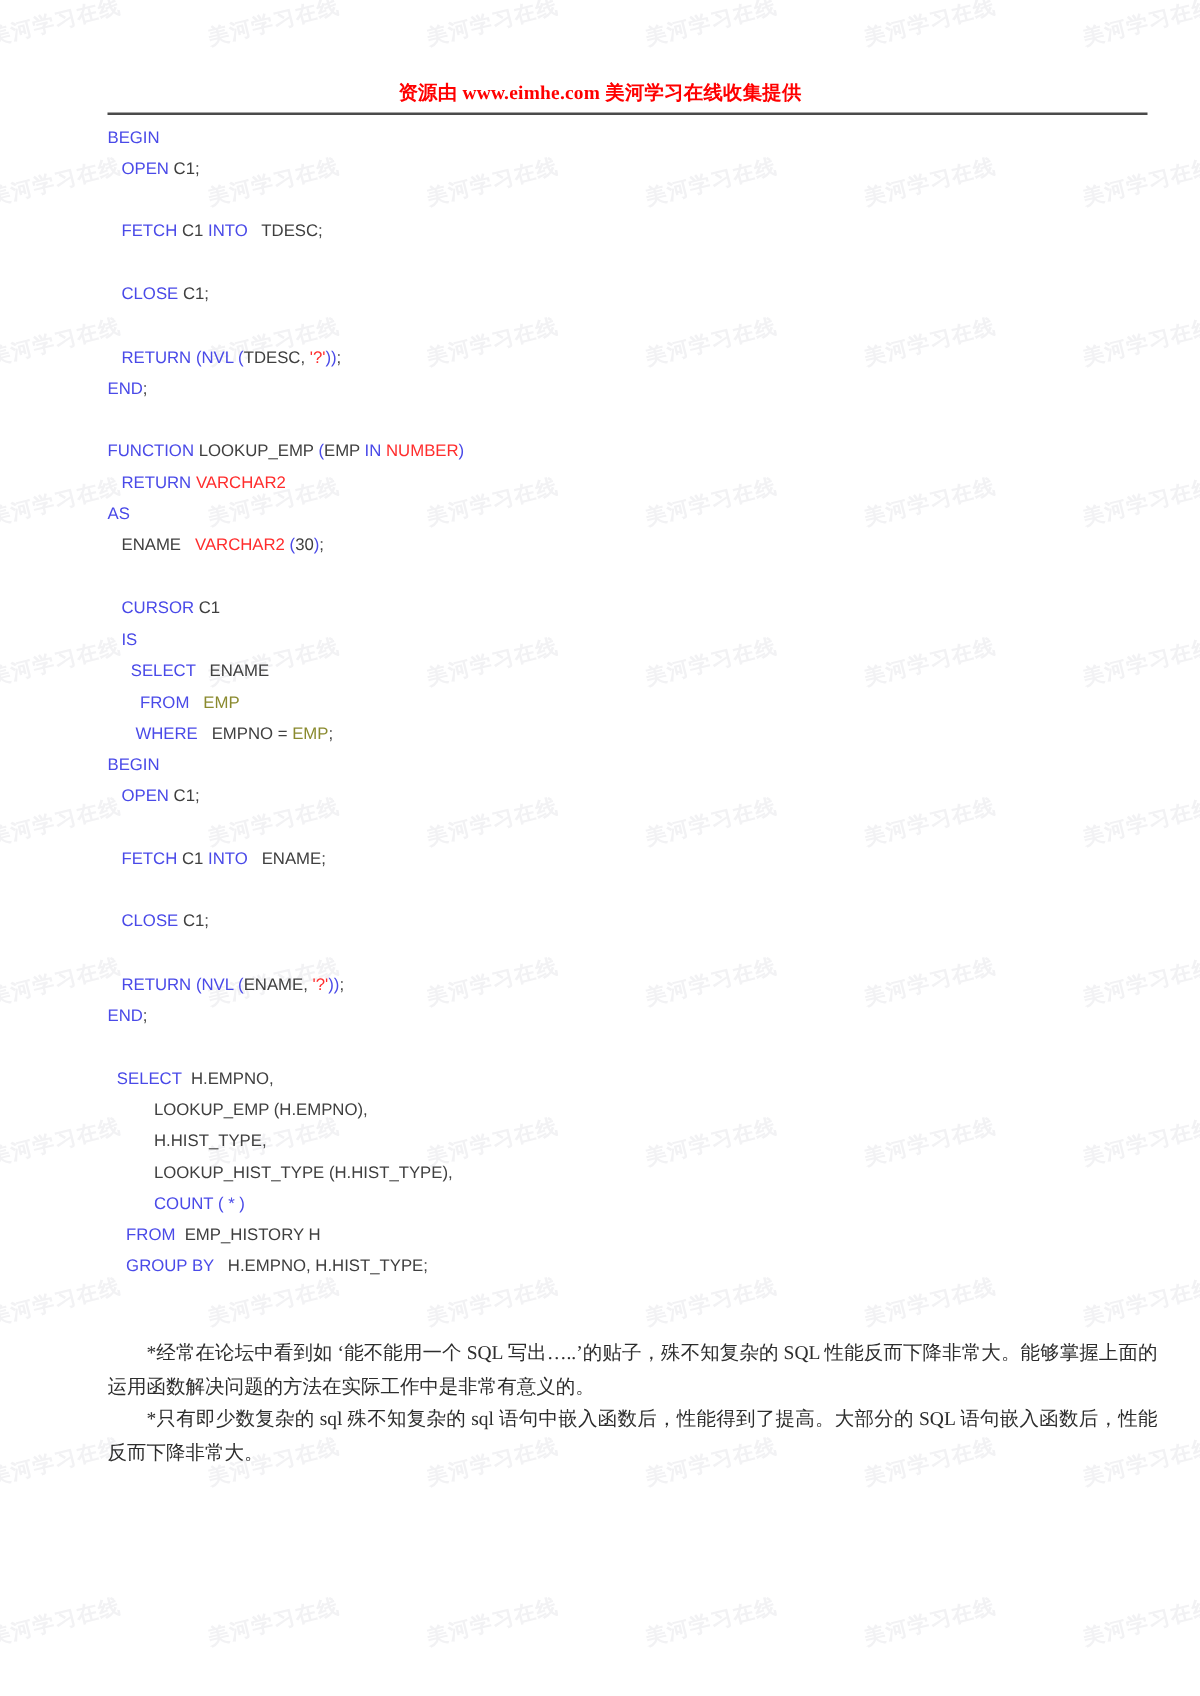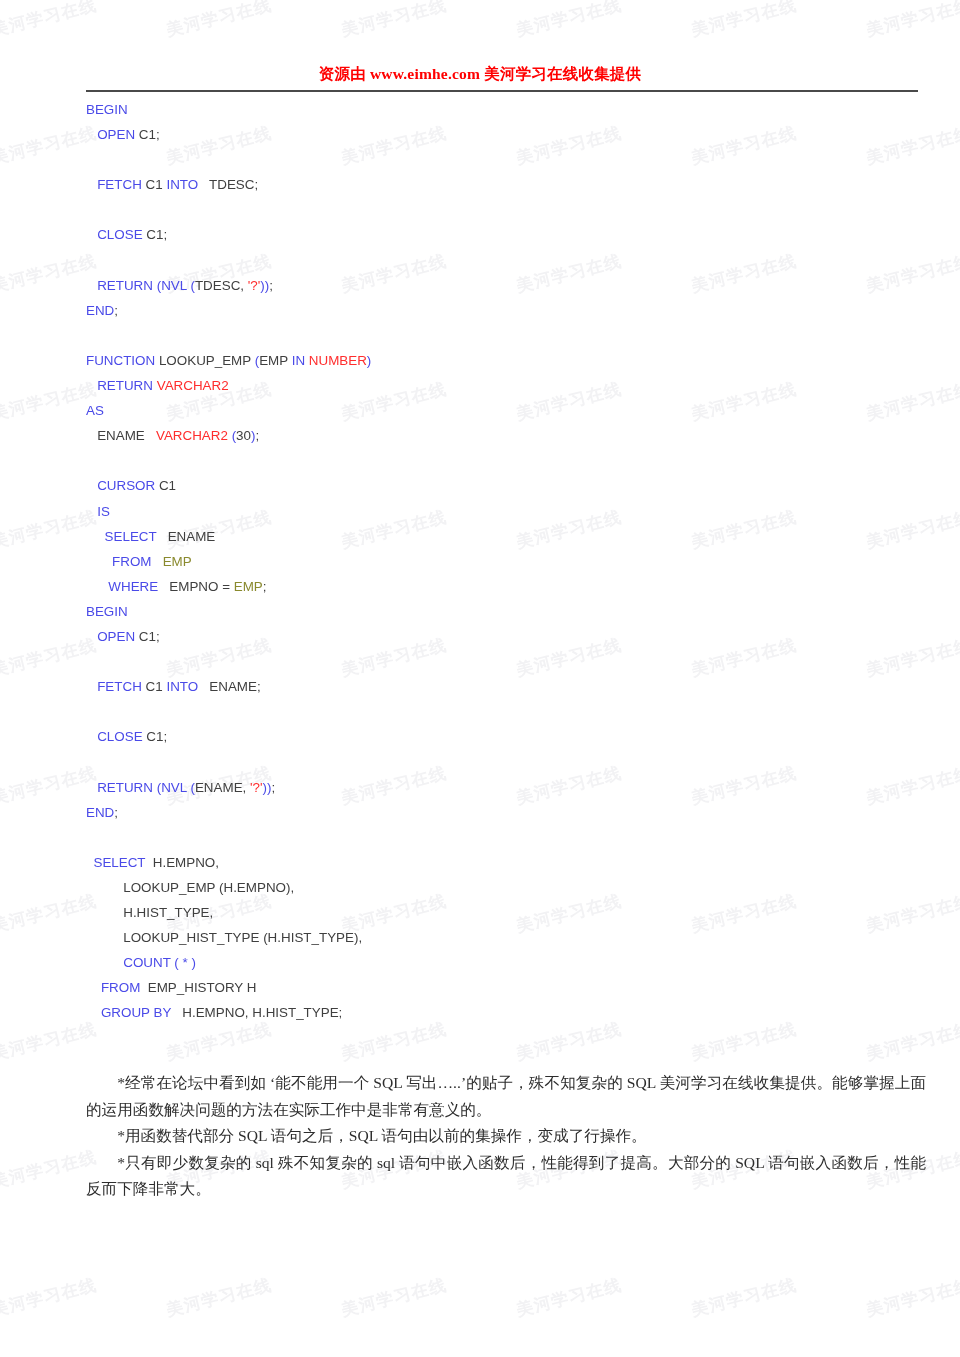--- a/index.html
+++ b/index.html
@@ -178,18 +178,17 @@
 <div class="page">
 
   <div class="header">
     <span class="header-text">资源由 www.eimhe.com 美河学习在线收集提供</span>
   </div>
   <div class="header-rule"></div>
 
   <div class="code" id="code-block"><span class="ln"><span class="kw">BEGIN</span></span><span class="ln"><span class="">   </span><span class="kw">OPEN</span><span class=""> </span><span class="id">C1</span><span class="id">;</span></span><span class="ln">&nbsp;</span><span class="ln"><span class="">   </span><span class="kw">FETCH</span><span class=""> </span><span class="id">C1</span><span class=""> </span><span class="kw">INTO</span><span class="">   </span><span class="id">TDESC</span><span class="id">;</span></span><span class="ln">&nbsp;</span><span class="ln"><span class="">   </span><span class="kw">CLOSE</span><span class=""> </span><span class="id">C1</span><span class="id">;</span></span><span class="ln">&nbsp;</span><span class="ln"><span class="">   </span><span class="kw">RETURN</span><span class=""> </span><span class="kw">(</span><span class="kw">NVL</span><span class=""> </span><span class="kw">(</span><span class="id">TDESC</span><span class="id">,</span><span class=""> </span><span class="typ">'?'</span><span class="kw">)</span><span class="kw">)</span><span class="id">;</span></span><span class="ln"><span class="kw">END</span><span class="id">;</span></span><span class="ln">&nbsp;</span><span class="ln"><span class="kw">FUNCTION</span><span class=""> </span><span class="id">LOOKUP_EMP</span><span class=""> </span><span class="kw">(</span><span class="id">EMP</span><span class=""> </span><span class="kw">IN</span><span class=""> </span><span class="typ">NUMBER</span><span class="kw">)</span></span><span class="ln"><span class="">   </span><span class="kw">RETURN</span><span class=""> </span><span class="typ">VARCHAR2</span></span><span class="ln"><span class="kw">AS</span></span><span class="ln"><span class="">   </span><span class="id">ENAME</span><span class="">   </span><span class="typ">VARCHAR2</span><span class=""> </span><span class="kw">(</span><span class="id">30</span><span class="kw">)</span><span class="id">;</span></span><span class="ln">&nbsp;</span><span class="ln"><span class="">   </span><span class="kw">CURSOR</span><span class=""> </span><span class="id">C1</span></span><span class="ln"><span class="">   </span><span class="kw">IS</span></span><span class="ln"><span class="">     </span><span class="kw">SELECT</span><span class="">   </span><span class="id">ENAME</span></span><span class="ln"><span class="">       </span><span class="kw">FROM</span><span class="">   </span><span class="var">EMP</span></span><span class="ln"><span class="">      </span><span class="kw">WHERE</span><span class="">   </span><span class="id">EMPNO</span><span class=""> </span><span class="id">=</span><span class=""> </span><span class="var">EMP</span><span class="id">;</span></span><span class="ln"><span class="kw">BEGIN</span></span><span class="ln"><span class="">   </span><span class="kw">OPEN</span><span class=""> </span><span class="id">C1</span><span class="id">;</span></span><span class="ln">&nbsp;</span><span class="ln"><span class="">   </span><span class="kw">FETCH</span><span class=""> </span><span class="id">C1</span><span class=""> </span><span class="kw">INTO</span><span class="">   </span><span class="id">ENAME</span><span class="id">;</span></span><span class="ln">&nbsp;</span><span class="ln"><span class="">   </span><span class="kw">CLOSE</span><span class=""> </span><span class="id">C1</span><span class="id">;</span></span><span class="ln">&nbsp;</span><span class="ln"><span class="">   </span><span class="kw">RETURN</span><span class=""> </span><span class="kw">(</span><span class="kw">NVL</span><span class=""> </span><span class="kw">(</span><span class="id">ENAME</span><span class="id">,</span><span class=""> </span><span class="typ">'?'</span><span class="kw">)</span><span class="kw">)</span><span class="id">;</span></span><span class="ln"><span class="kw">END</span><span class="id">;</span></span><span class="ln">&nbsp;</span><span class="ln"><span class="">  </span><span class="kw">SELECT</span><span class="">  </span><span class="id">H.EMPNO</span><span class="id">,</span></span><span class="ln"><span class="">          </span><span class="id">LOOKUP_EMP</span><span class=""> </span><span class="id">(</span><span class="id">H.EMPNO</span><span class="id">)</span><span class="id">,</span></span><span class="ln"><span class="">          </span><span class="id">H.HIST_TYPE</span><span class="id">,</span></span><span class="ln"><span class="">          </span><span class="id">LOOKUP_HIST_TYPE</span><span class=""> </span><span class="id">(</span><span class="id">H.HIST_TYPE</span><span class="id">)</span><span class="id">,</span></span><span class="ln"><span class="">          </span><span class="kw">COUNT</span><span class=""> </span><span class="kw">(</span><span class=""> </span><span class="kw">*</span><span class=""> </span><span class="kw">)</span></span><span class="ln"><span class="">    </span><span class="kw">FROM</span><span class="">  </span><span class="id">EMP_HISTORY</span><span class=""> </span><span class="id">H</span></span><span class="ln"><span class="">    </span><span class="kw">GROUP</span><span class=""> </span><span class="kw">BY</span><span class="">   </span><span class="id">H.EMPNO</span><span class="id">,</span><span class=""> </span><span class="id">H.HIST_TYPE</span><span class="id">;</span></span></div>
 
   <div class="prose" id="prose-block">
-      <p>*经常在论坛中看到如 ‘能不能用一个 SQL 写出…..’的贴子，殊不知复杂的 SQL 美河学习在线收集提供。能够掌握上面的运用函数解决问题的方法在实际工作中是非常有意义的。</p>
-      <p>*用函数替代部分 SQL 语句之后，SQL 语句由以前的集操作，变成了行操作。</p>
+      <p>*经常在论坛中看到如 ‘能不能用一个 SQL 写出…..’的贴子，殊不知复杂的 SQL 性能反而下降非常大。能够掌握上面的运用函数解决问题的方法在实际工作中是非常有意义的。</p>
       <p>*只有即少数复杂的 sql 殊不知复杂的 sql 语句中嵌入函数后，性能得到了提高。大部分的 SQL 语句嵌入函数后，性能反而下降非常大。</p>
     </div>
 
 </div>
 
 </body></html>

